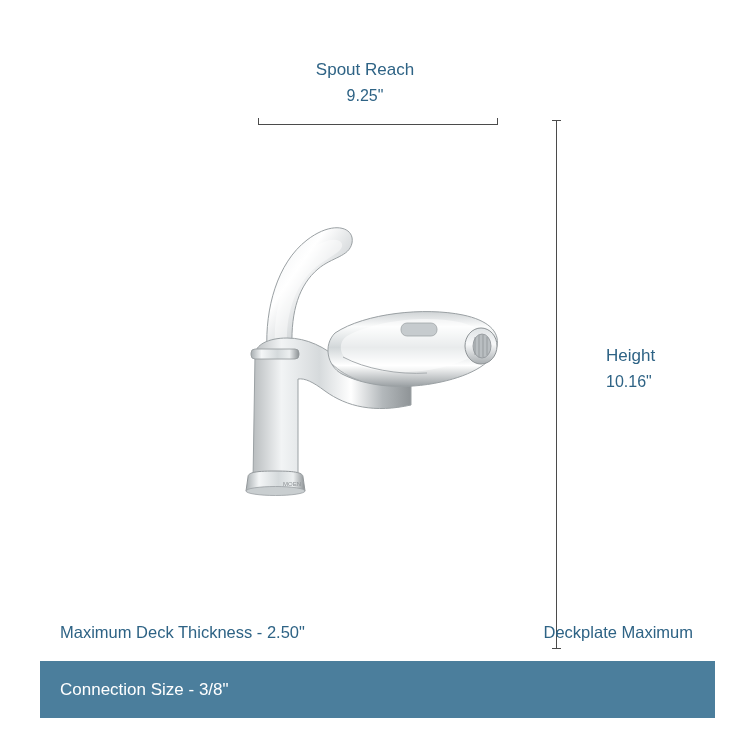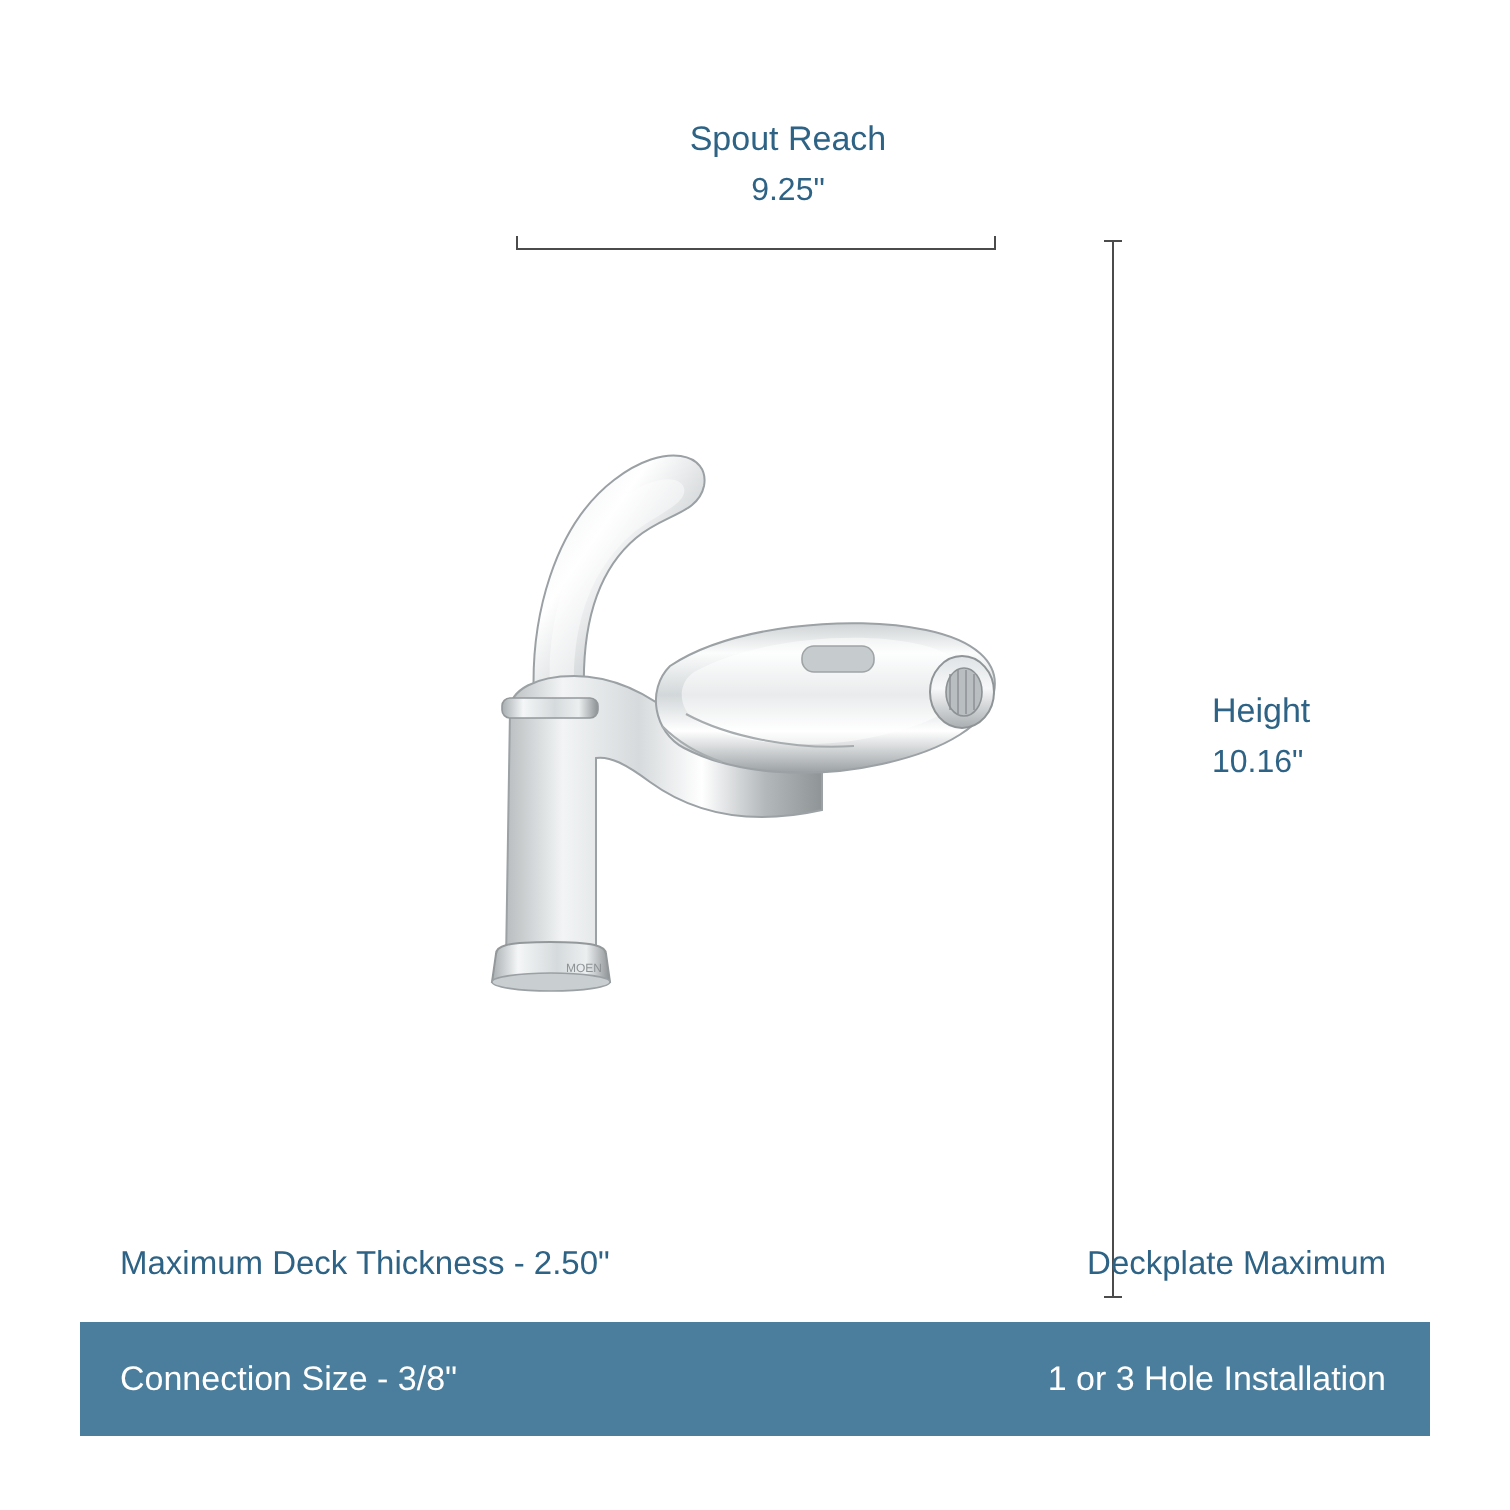--- a/index.html
+++ b/index.html
@@ -16,21 +16,21 @@
   #page {
     position: relative;
     width: 755px;
     height: 755px;
     background: #ffffff;
   }
 
   
   .spout-label {
     position: absolute;
-    left: 274px;
+    left: 245px;
     top: 58px;
     width: 240px;
     text-align: center;
     color: #2d6284;
     font-size: 17px;
     line-height: 24px;
   }
   .spout-label .title {
     display: block;
     font-size: 17px;
@@ -237,16 +237,15 @@
     </svg>
   </div>
 
   <div class="spec-row-light">
     <span>Maximum Deck Thickness - 2.50"</span>
     <span>Deckplate Maximum</span>
   </div>
 
   <div class="spec-row-dark">
     <span>Connection Size - 3/8"</span>
-    <span>1 or 3 Hole Installation</span>
   </div>
 
 </div>
 
 </body></html>

